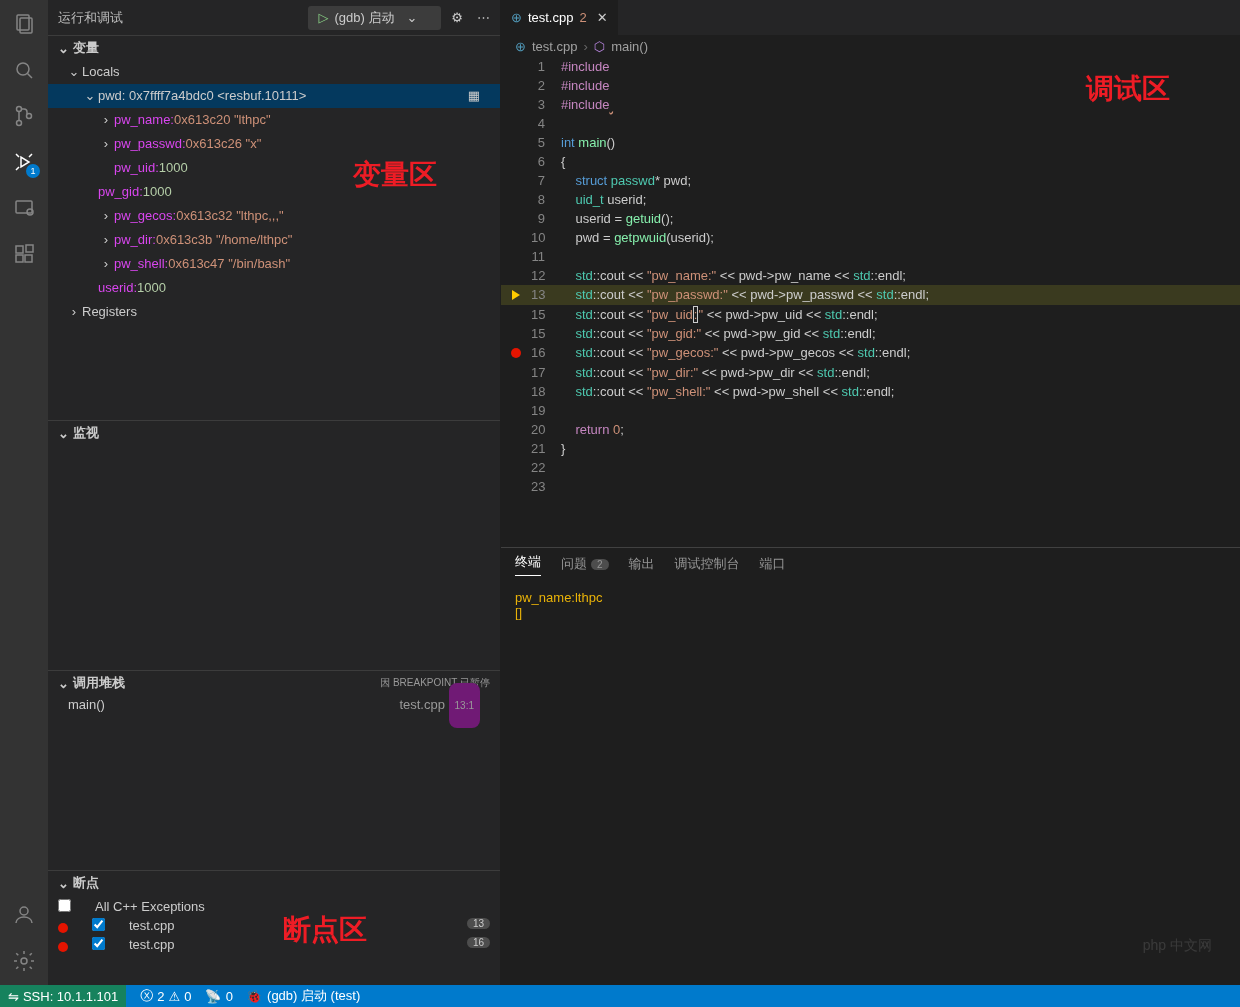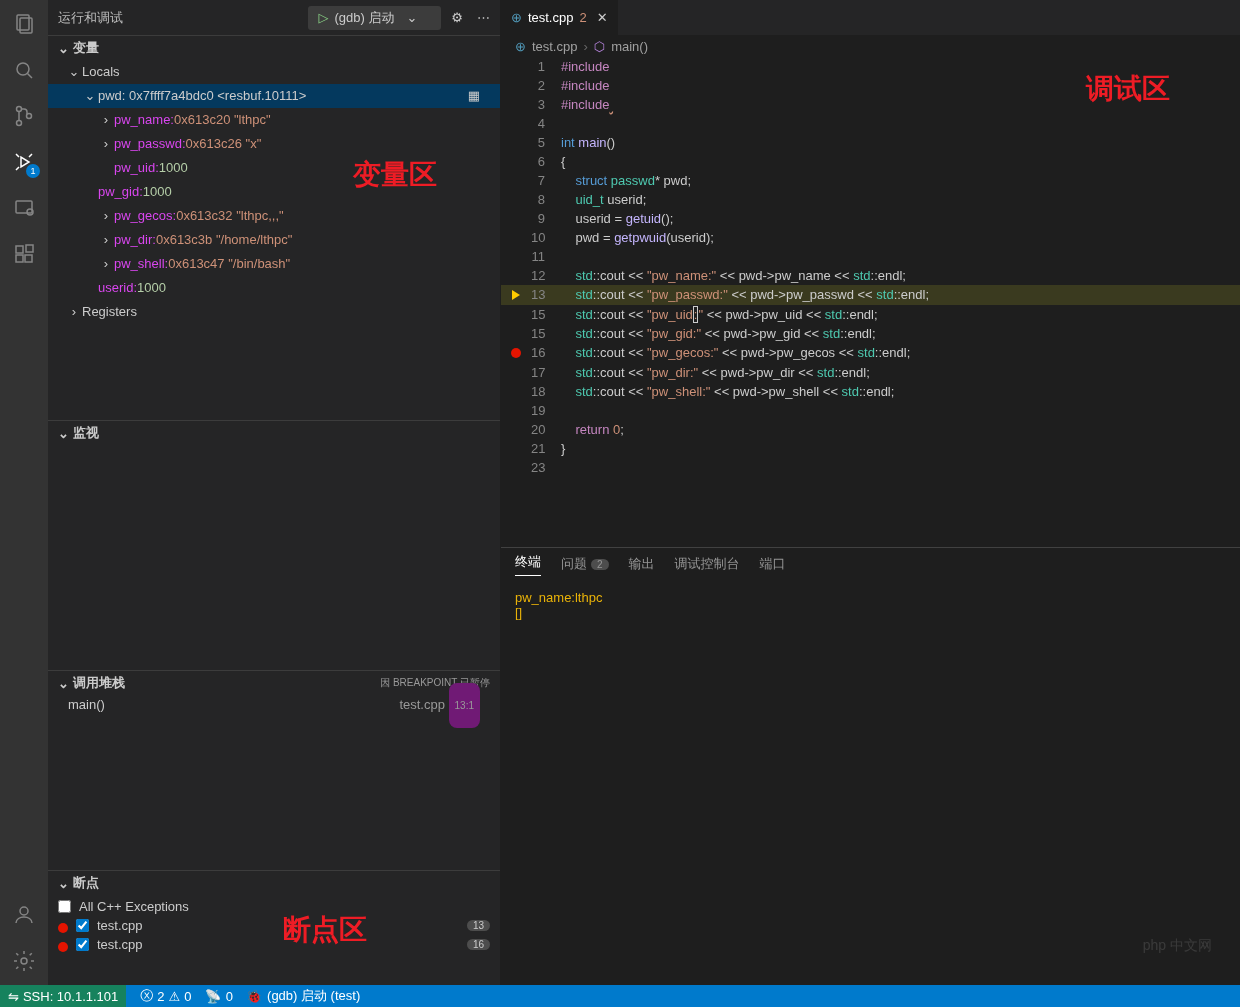--- a/index.html
+++ b/index.html
@@ -35,33 +35,33 @@
 .tab .close{color:#ccc;margin-left:4px}
 .breadcrumb{height:22px;display:flex;align-items:center;padding:0 14px;gap:6px;color:#a0a0a0;font-size:13px}
 .code{flex:1;overflow:hidden;font-family:Consolas,monospace;font-size:14px;line-height:19px}
 .line{display:flex}
 .gutter{width:30px;text-align:center;color:#858585;user-select:none}
 .lnum{width:30px;text-align:right;color:#858585;padding-right:16px;user-select:none}
 .ltxt{flex:1;white-space:pre}
 .line.cur{background:#3a3a1f}
 .line.cur .gutter::before{content:"";display:inline-block;width:0;height:0;border-top:5px solid transparent;border-bottom:5px solid transparent;border-left:8px solid #ffcc00;margin-top:5px}
 .bp{width:10px;height:10px;background:#e51400;border-radius:50%;display:inline-block;margin-top:5px}
-.k-blue{color:#569cd6}.k-type{color:#4ec9b0}.k-func{color:#c4b5fd}.k-str{color:#ce9178}.k-inc{color:#c586c0}.k-und{color:#ce9178;text-decoration:underline wavy}
+.k-blue{color:#569cd6}.k-type{color:#4ec9b0}.k-func{color:#86efac}.k-str{color:#ce9178}.k-inc{color:#c586c0}.k-und{color:#ce9178;text-decoration:underline wavy}
 .annotation{position:absolute;color:#ee1c25;font-size:28px;font-weight:bold;font-family:"Microsoft YaHei",sans-serif;z-index:20}
 .terminal-area{height:438px;border-top:1px solid #414141;display:flex;flex-direction:column}
 .term-tabs{height:32px;display:flex;align-items:center;padding:0 14px;gap:20px;font-size:11px;color:#969696}
 .term-tabs .t{cursor:pointer}
 .term-tabs .t.active{color:#fff;border-bottom:1px solid #fff;padding-bottom:4px}
 .term-tabs .cnt{background:#4d4d4d;border-radius:8px;padding:0 6px;font-size:10px;margin-left:4px}
 .term-body{flex:1;padding:10px 14px;font-family:Consolas,monospace;color:#eab308}
 .callstack-body{padding:2px 20px;font-size:13px}
 .cs-row{display:flex;align-items:center}
 .cs-row .r{margin-left:auto;color:#999}
 .bp-body{padding:2px 10px}
-.bp-row{display:flex;align-items:center;gap:8px;padding:2px 0}
+.bp-row{display:flex;align-items:flex-start;gap:24px;padding:2px 0}
 .bp-row input[type=checkbox]{accent-color:#007acc}
 .bp-row .num{margin-left:auto;background:#4d4d4d;border-radius:8px;padding:0 6px;font-size:10px;color:#ccc}
 .status{height:22px;background:#007acc;display:flex;align-items:center;color:#fff;font-size:12px;padding:0 8px;gap:14px}
 .status .seg{display:flex;align-items:center;gap:4px}
 .ssh-seg{background:#16825d;margin:-0 0 0 -8px;padding:0 8px;height:22px;display:flex;align-items:center}
 svg{display:block}
 .watermark{position:absolute;right:28px;bottom:30px;color:#d4d4d4;opacity:.15;font-size:14px}
 </style>
 </head>
 <body>
@@ -363,20 +363,25 @@
         </div>
         <div class="line">
           <div class="gutter"></div>
           <div class="lnum">20</div>
           <div class="ltxt">    <span class="k-inc">return </span><span class="k-str">0</span>;</div>
         </div>
         <div class="line">
           <div class="gutter"></div>
           <div class="lnum">21</div>
           <div class="ltxt">}</div>
+        </div>
+        <div class="line">
+          <div class="gutter"></div>
+          <div class="lnum">22</div>
+          <div class="ltxt"></div>
         </div>
         <div class="line">
           <div class="gutter"></div>
           <div class="lnum">23</div>
           <div class="ltxt"></div>
         </div>
       </div>
 
     <div class="annotation" style="top:70px;right:70px">调试区</div>
 

